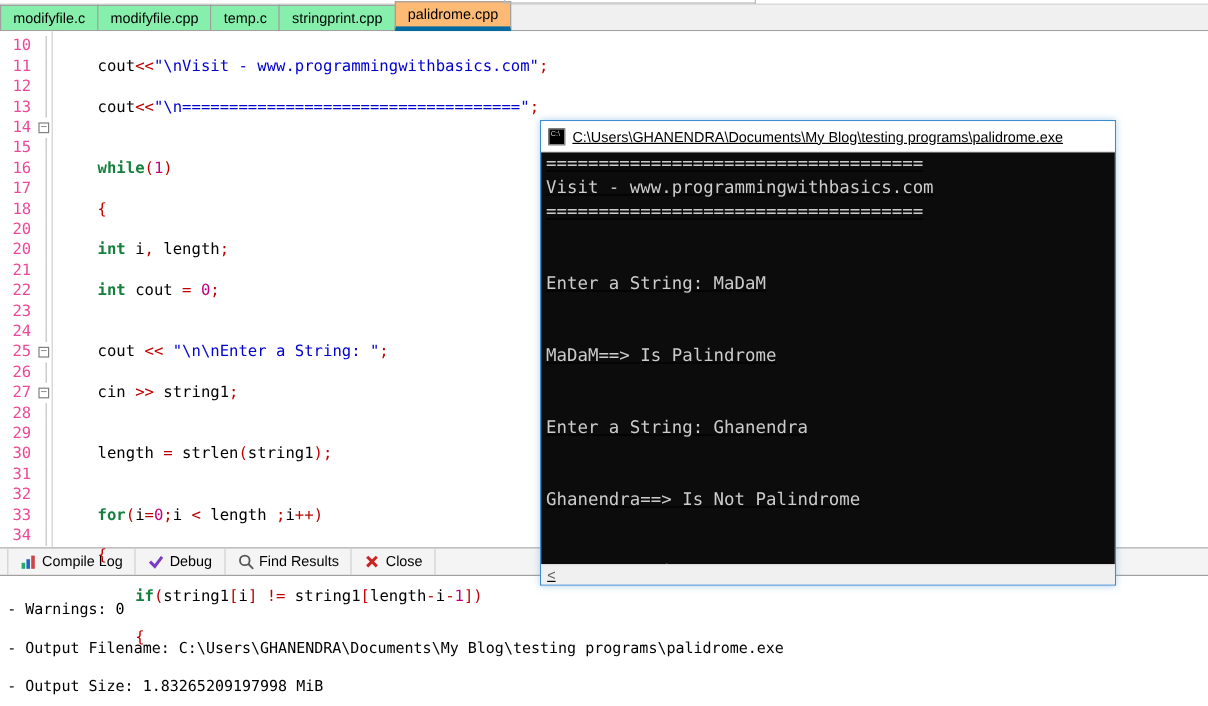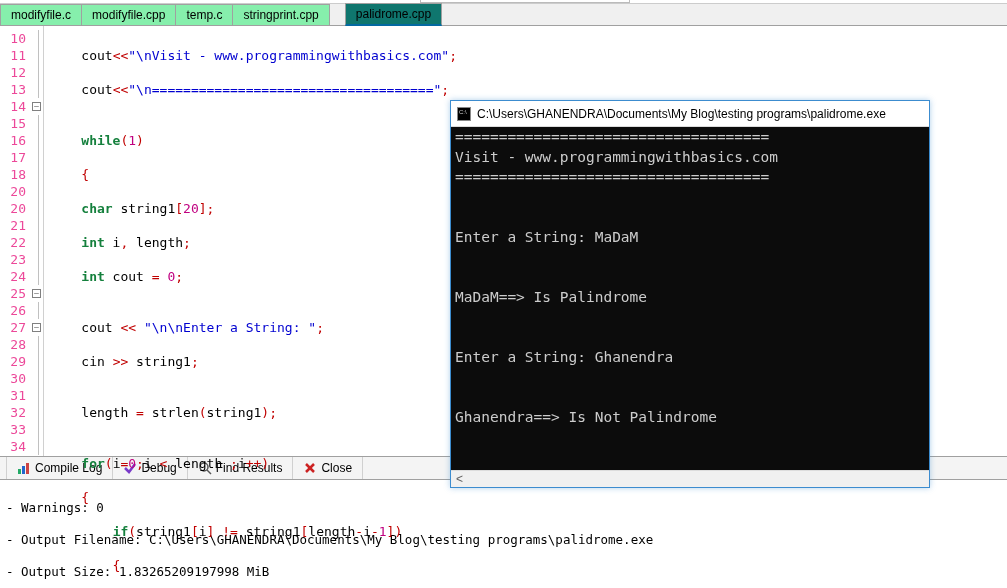--- a/index.html
+++ b/index.html
@@ -2,35 +2,35 @@
 <html><head>
 <meta charset="utf-8">
 <style>
 * { box-sizing: border-box; margin: 0; padding: 0; }
 html, body { width: 1007px; height: 588px; font-family: "Segoe UI", Tahoma, sans-serif; font-size: 12px; background: #fff; overflow: hidden; }
 
 .top-rule { height: 4px; border-bottom: 1px solid #ccc; }
 
 .tabbar { display: flex; align-items: flex-end; height: 22px; border-bottom: 1px solid #a0a0a0; background: #f0f0f0; }
 .tab { padding: 3px 10px; border: 1px solid #a0a0a0; border-bottom: none; margin-right: -1px; background: #86efac; font-size: 12px; cursor: pointer; }
-.tab.active { background: #0f766e; border-bottom: 2px solid #0369a1; margin-bottom: -1px; margin-left: 16px; }
+.tab.active { background: #fdba74; border-bottom: 4px solid #0369a1; margin-bottom: -1px; }
 
 .editor-area { display: flex; height: 430px; background: #fff; position: relative; }
 .gutter { width: 30px; text-align: right; color: #ec4899; font-family: Consolas, monospace; font-size: 13px; line-height: 17px; padding-top: 4px; padding-right: 4px; }
 .foldcol { width: 14px; border-right: 1px solid #d0d0d0; font-family: Consolas, monospace; font-size: 10px; line-height: 17px; padding-top: 4px; color: #808080; }
 .fold { display: flex; justify-content: center; align-items: center; height: 17px; }
 .foldbox { width: 9px; height: 9px; border: 1px solid #808080; display: flex; align-items: center; justify-content: center; font-size: 9px; line-height: 7px; cursor: pointer; }
 .foldline { border-left: 1px solid #c0c0c0; height: 17px; width:1px; margin-left:4px; }
 .code { font-family: Consolas, monospace; font-size: 13px; line-height: 17px; padding-top: 4px; padding-left: 6px; white-space: pre; }
 .code .s-kw { color: #15803d; font-weight: bold; }
 .code .s-str { color: #0000d0; }
 .code .s-num { color: #c00080; }
 .code .s-op { color: #c00000; }
 
-.console { position: absolute; top: 100px; left: 450px; width: 480px; height: 388px; border: 1px solid #3c8ccf; box-shadow: 0 0 6px rgba(60,140,207,.4); background: #fff; display: flex; flex-direction: column; }
+.console { position: absolute; top: 100px; left: 450px; width: 480px; height: 388px; border: 1px solid #3c8ccf; box-shadow: 0 0 6px rgba(60,140,207,.4); background: #fff; display: flex; flex-direction: column; text-decoration: underline; }
 .console-title { height: 26px; display: flex; align-items: center; background: #fff; border-bottom: 1px solid #dcdcdc; padding-left: 6px; font-size: 12px; }
 .console-icon { width: 14px; height: 14px; background: #000; border: 1px solid #888; margin-right: 6px; position:relative;}
 .console-icon::after{content:"C:\\";color:#ccc;font-size:6px;position:absolute;top:1px;left:1px;}
 .console-body { flex: 1; background: #0c0c0c; color: #ccc; font-family: Consolas, monospace; font-size: 14.5px; line-height: 20px; padding: 0px 4px; white-space: pre; overflow: hidden; }
 .console-scroll { height: 17px; background: #f0f0f0; border-top: 1px solid #dcdcdc; display:flex; align-items:center;}
 .console-scroll-left { width:17px; height:17px; display:flex; align-items:center; justify-content:center; color:#606060;}
 
 .bottom-tabs { height: 24px; display: flex; align-items: center; border-top: 1px solid #a0a0a0; border-bottom: 1px solid #a0a0a0; background: #f4f4f4; }
 .btab { display: flex; align-items: center; padding: 0 10px; height: 100%; border-right: 1px solid #d0d0d0; cursor: pointer; font-size: 12px; gap: 4px; }
 .btab.first { border-left: 1px solid #d0d0d0; }
@@ -159,21 +159,20 @@
     <div class="fold">
         <div class="foldline"></div>
       </div>
   </div>
   <div class="code">
 <div><span>    cout</span><span class="s-op">&lt;&lt;</span><span class="s-str">"\nVisit - www.programmingwithbasics.com"</span><span class="s-op">;</span></div>
 <div><span>    cout</span><span class="s-op">&lt;&lt;</span><span class="s-str">"\n===================================="</span><span class="s-op">;</span></div>
 <div></div>
 <div><span>    </span><span class="s-kw">while</span><span class="s-op">(</span><span class="s-num">1</span><span class="s-op">)</span></div>
 <div class="s-op">    {</div>
-<div><span>    </span><span class="s-kw">char</span><span> string1</span><span class="s-op">[</span><span class="s-num">20</span><span class="s-op">];</span></div>
 <div><span>    </span><span class="s-kw">int</span><span> i</span><span class="s-op">,</span><span> length</span><span class="s-op">;</span></div>
 <div><span>    </span><span class="s-kw">int</span><span> cout </span><span class="s-op">=</span><span> </span><span class="s-num">0</span><span class="s-op">;</span></div>
 <div></div>
 <div><span>    cout </span><span class="s-op">&lt;&lt;</span><span> </span><span class="s-str">"\n\nEnter a String: "</span><span class="s-op">;</span></div>
 <div><span>    cin </span><span class="s-op">&gt;&gt;</span><span> string1</span><span class="s-op">;</span></div>
 <div></div>
 <div><span>    length </span><span class="s-op">=</span><span> strlen</span><span class="s-op">(</span><span>string1</span><span class="s-op">);</span></div>
 <div></div>
 <div><span>    </span><span class="s-kw">for</span><span class="s-op">(</span><span>i</span><span class="s-op">=</span><span class="s-num">0</span><span class="s-op">;</span><span>i </span><span class="s-op">&lt;</span><span> length </span><span class="s-op">;</span><span>i</span><span class="s-op">++)</span></div>
 <div class="s-op">    {</div>

